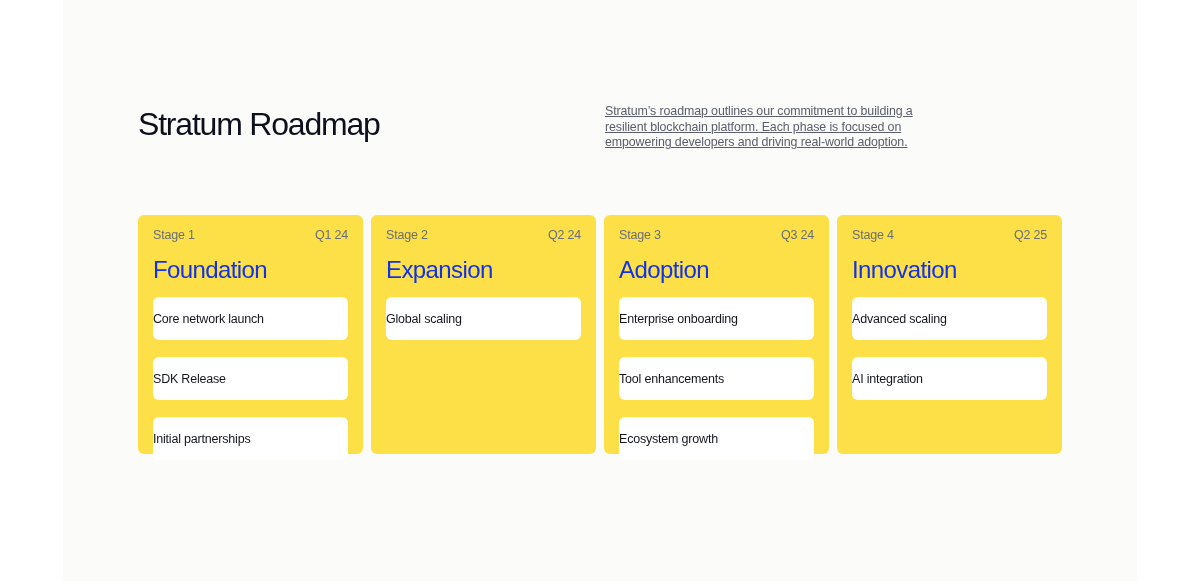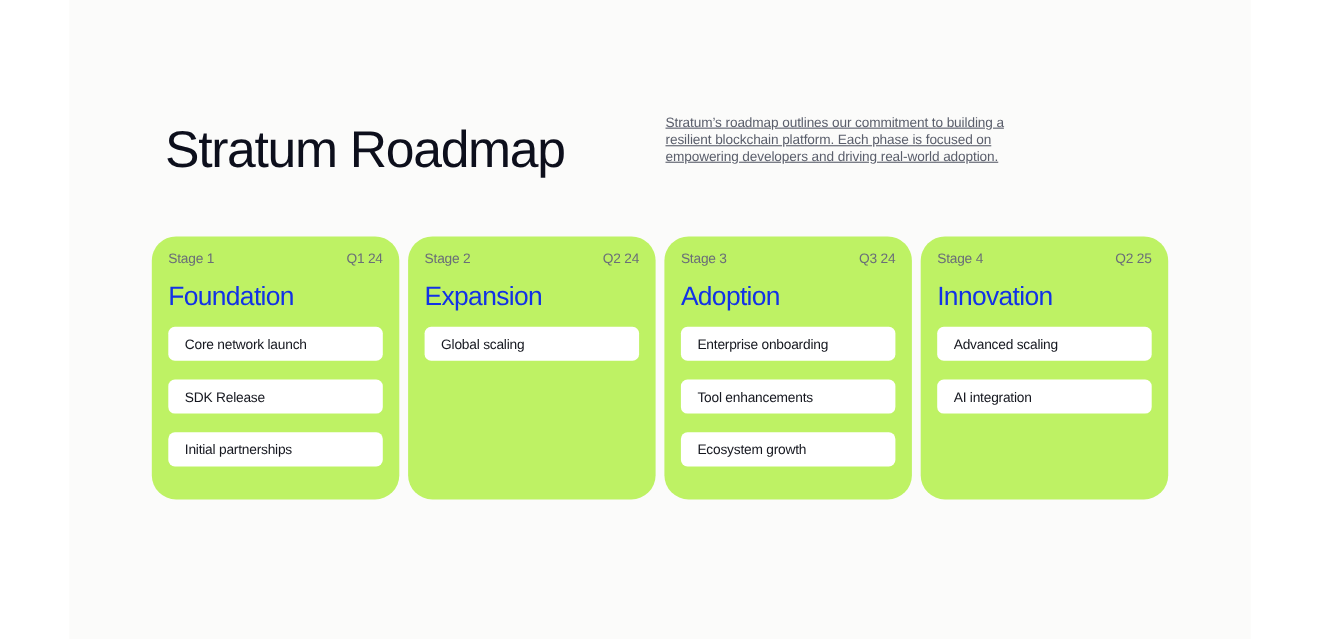--- a/index.html
+++ b/index.html
@@ -7,50 +7,50 @@
     width: 1200px; height: 581px; overflow: hidden;
     background: #ffffff;
     font-family: "Liberation Sans", "DejaVu Sans", sans-serif;
   }
   .panel {
     position: absolute; left: 63px; top: 0; width: 1074px; height: 581px;
     background: #fbfbfa;
   }
   .title {
     position: absolute; left: 138px; top: 96px;
-    font-size: 47px; font-weight: 400; color: #0d0f1c;
-    letter-spacing: -1.2px; margin: 12px; line-height: 56px;
+    font-size: 32px; font-weight: 400; color: #0d0f1c;
+    letter-spacing: -1.2px; margin: 0; line-height: 56px;
   }
   .desc {
     position: absolute; left: 605px; top: 104px; width: 345px;
     font-size: 12.4px; line-height: 15.6px; color: #5a5e6b;
     margin: 0; letter-spacing: -0.1px; text-decoration: underline;
   }
   .cards {
     position: absolute; left: 138px; top: 215px;
     display: flex; gap: 8px;
   }
   .card {
     width: 225px; height: 239px; box-sizing: border-box;
-    background: #bef264; border-radius: 22px;
+    background: #fde047; border-radius: 6px;
     padding: 13px 15px 0 15px; position: relative;
   }
   .card-head {
     display: flex; justify-content: space-between;
     font-size: 12.5px; color: #6a6e78; line-height: 14px;
     letter-spacing: -0.2px;
   }
   .card-title {
     margin: 14px 0 0 0; font-size: 24px; font-weight: 400;
     color: #1232e6; letter-spacing: -0.6px; line-height: 28px;
   }
   .items { margin-top: 13px; display: flex; flex-direction: column; gap: 17px; }
   .item {
-    height: 31px; background: #ffffff; border-radius: 6px;
-    display: flex; align-items: center; padding-left: 15px;
+    height: 43px; background: #ffffff; border-radius: 6px;
+    display: flex; align-items: center; 
     font-size: 12.5px; color: #15171f; letter-spacing: -0.2px; text-align: right;
   }
 </style>
 </head>
 <body>
 
 <div class="panel"></div>
 
 <h1 class="title">Stratum Roadmap</h1>
 <p class="desc">Stratum’s roadmap outlines our commitment to building a resilient blockchain platform. Each phase is focused on empowering developers and driving real-world adoption.</p>

